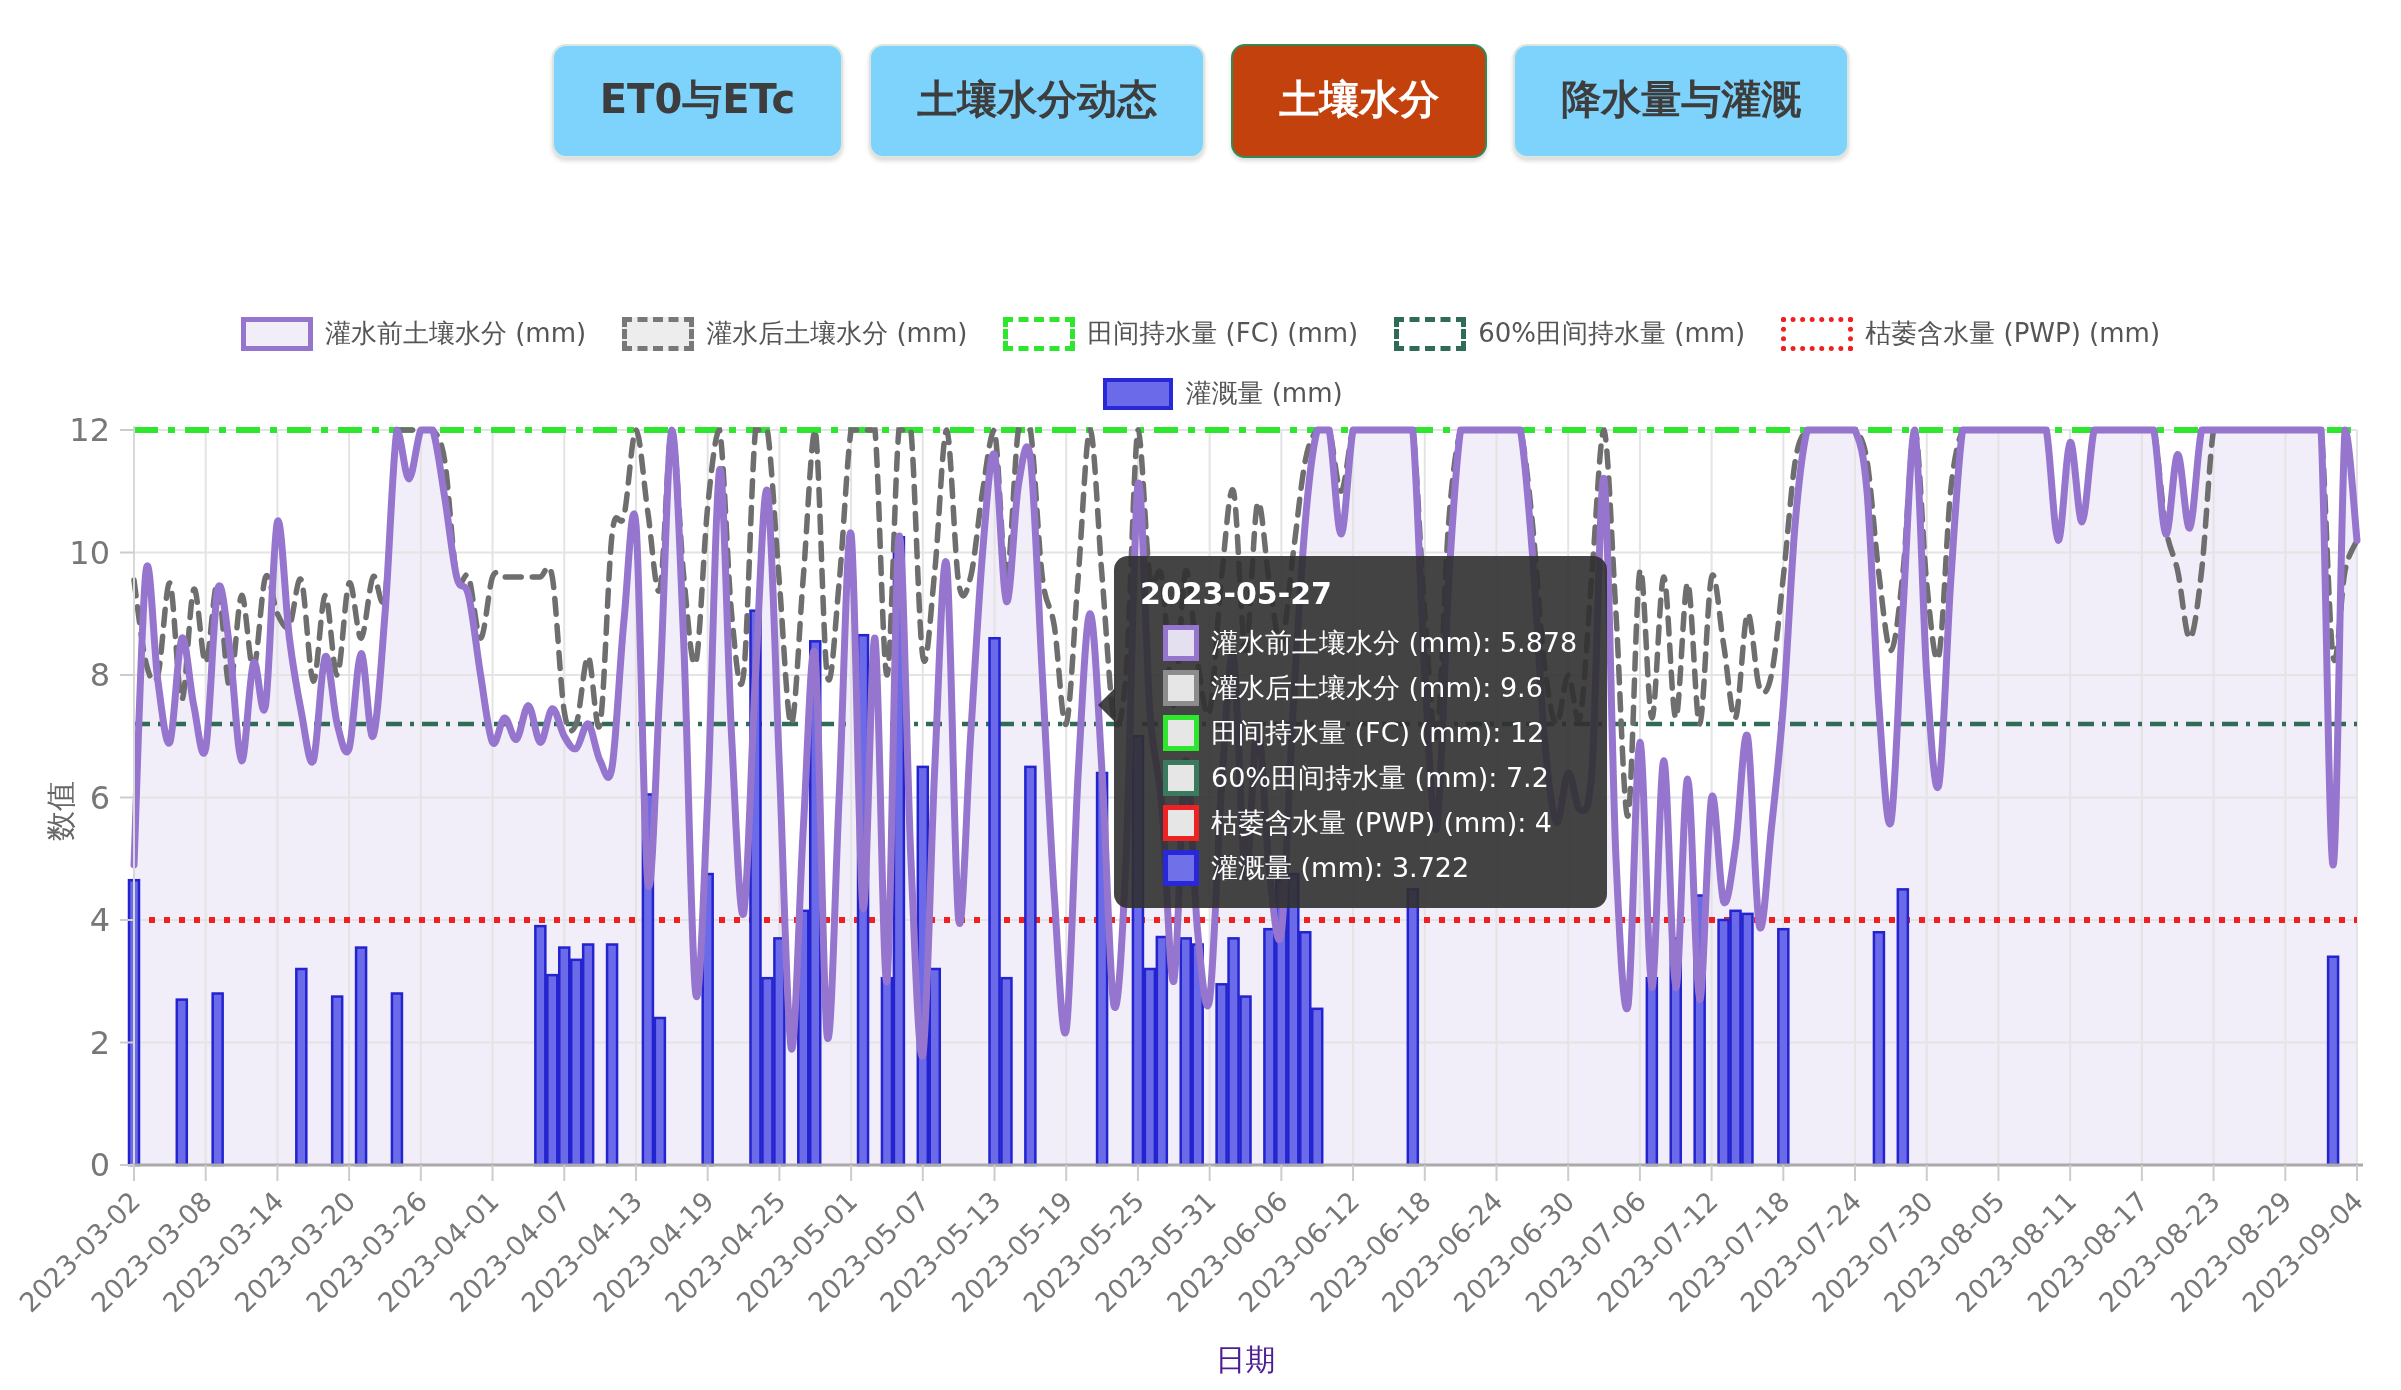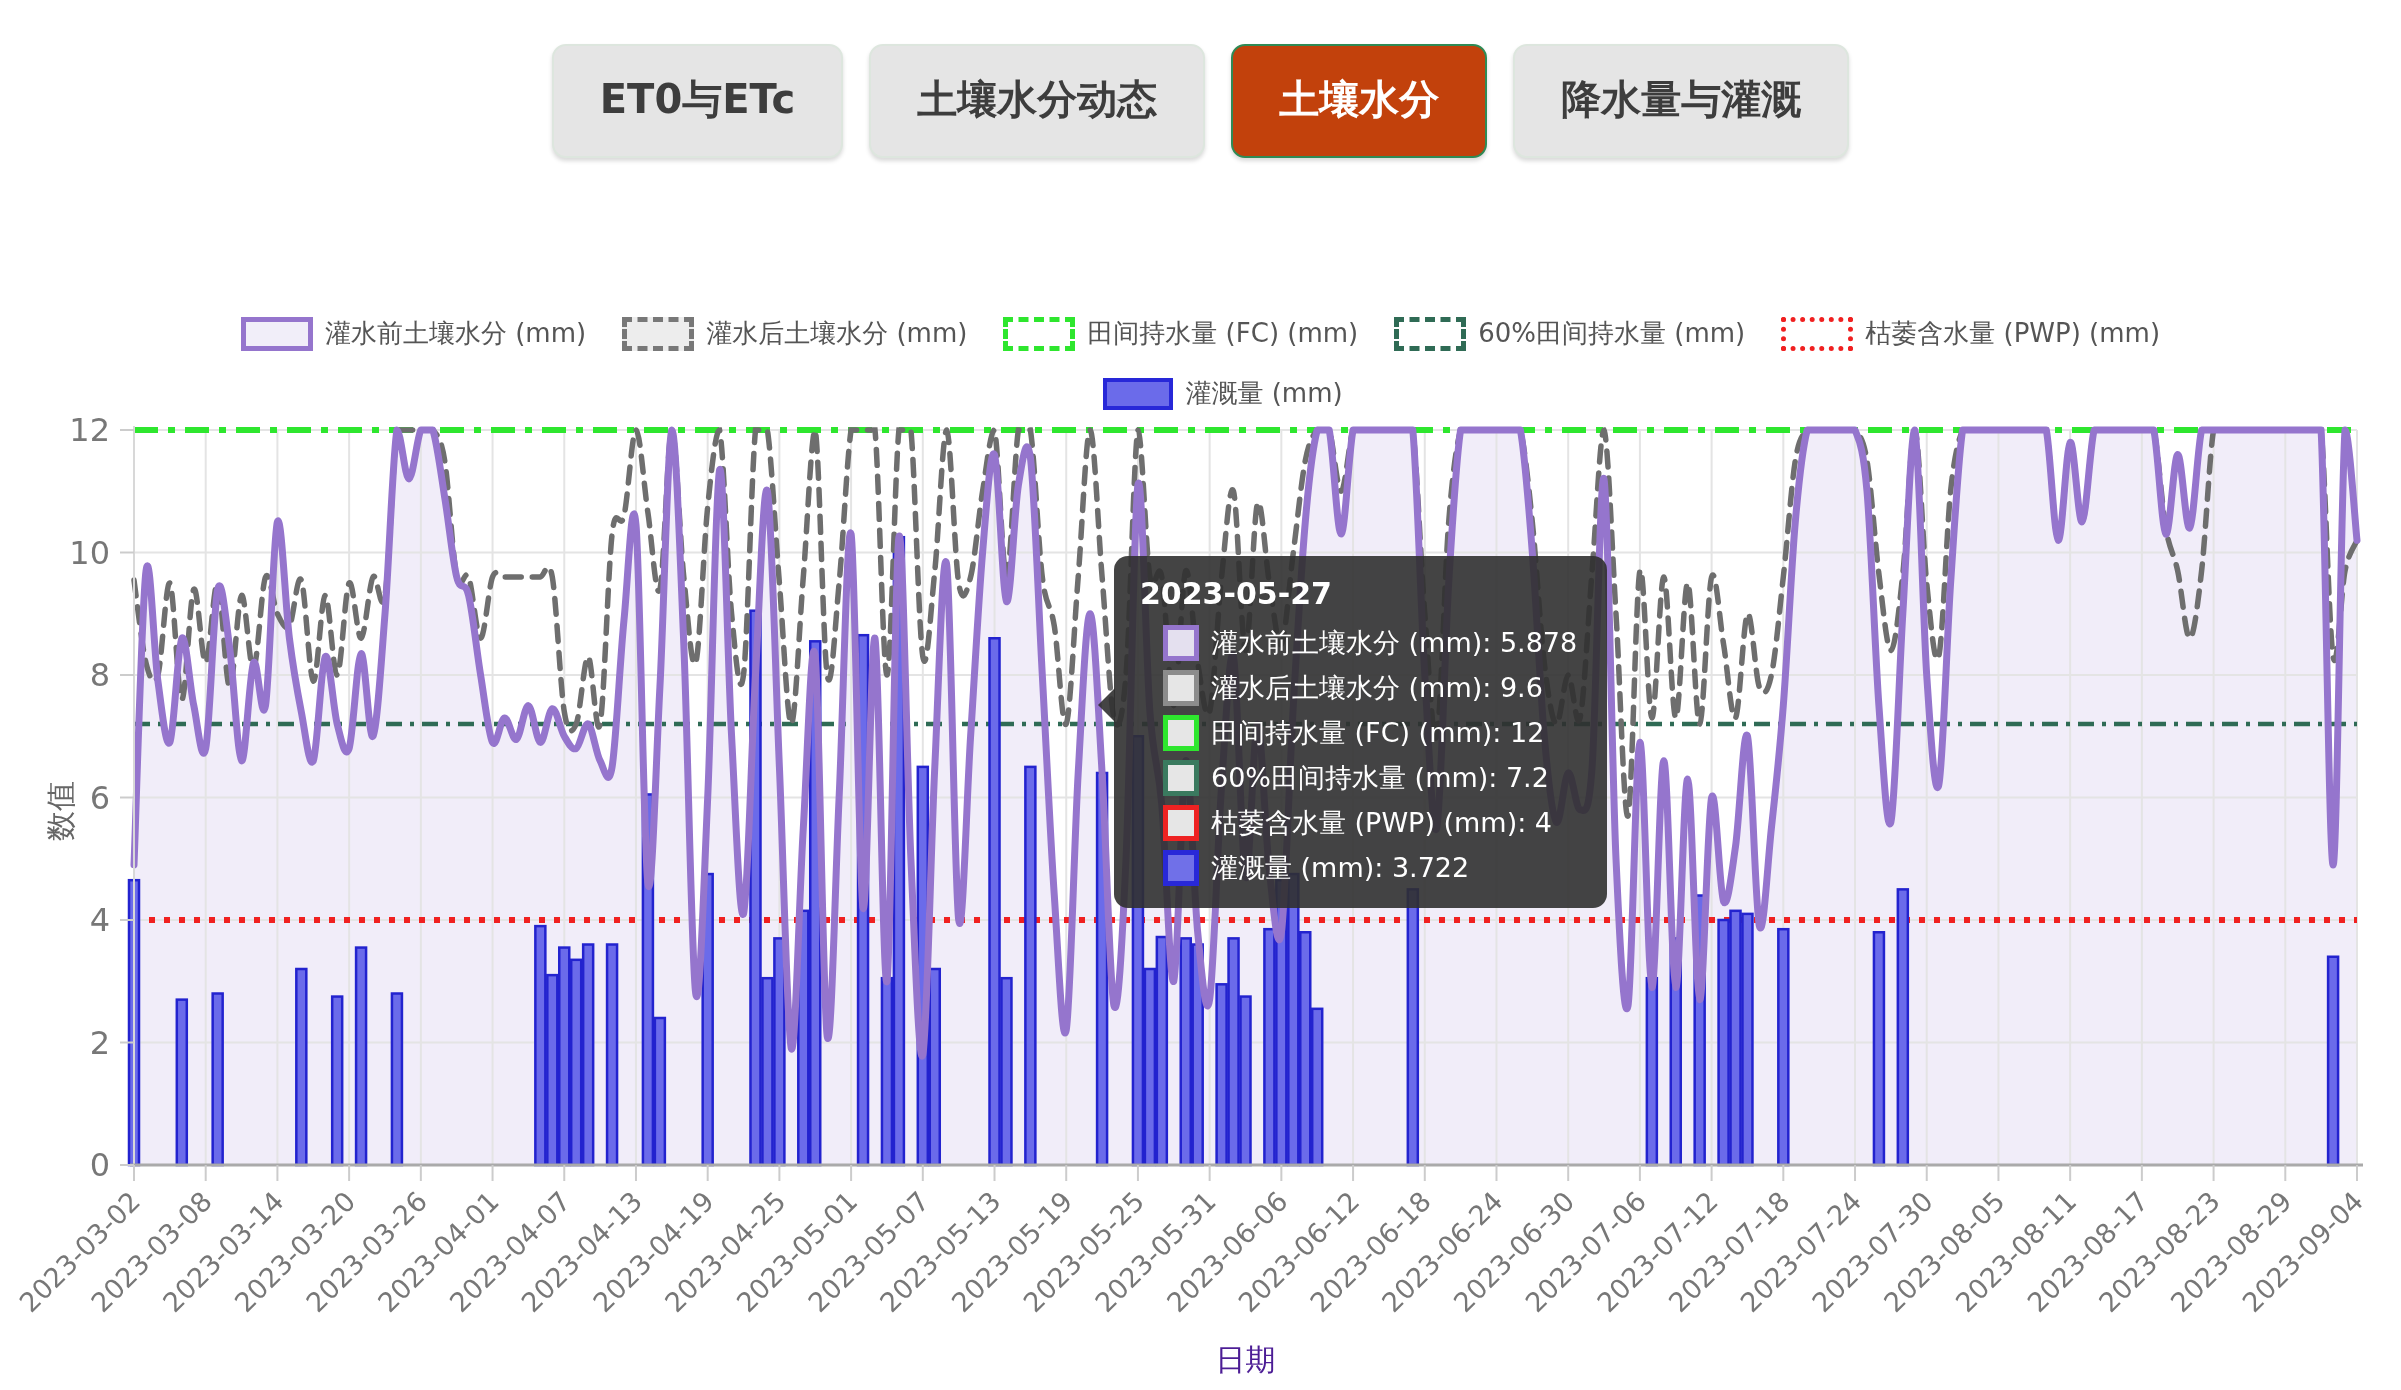--- a/index.html
+++ b/index.html
@@ -2,21 +2,21 @@
 <html><head>
 <meta charset="utf-8">
 <style>
   html,body{margin:0;padding:0;background:#ffffff;}
   body{font-family:"DejaVu Sans","Liberation Sans",sans-serif;}
   #stage{position:relative;width:2401px;height:1390px;background:#fff;overflow:hidden;}
 
   
   .tabs{position:absolute;top:44px;left:0;right:0;display:flex;justify-content:center;gap:26px;}
   .tab{height:110px;line-height:106px;padding:0 46px;font-size:40px;font-weight:bold;
-       color:#3d3d3d;background:#e5e5e5;border:2px solid #dde6de;border-radius:14px;
+       color:#3d3d3d;background:#7dd3fc;border:2px solid #dde6de;border-radius:14px;
        box-shadow:0 3px 4px rgba(0,0,0,0.15);cursor:pointer;white-space:nowrap;}
   .tab.active{background:#c2410c;border-color:#2f8a55;color:#ffffff;}
 
   
   .chart-title{position:absolute;top:240px;left:0;right:0;text-align:center;
        font-size:35px;font-weight:bold;color:#4c4c4c;}
 
   
   .legend-row{position:absolute;left:0;right:0;display:flex;justify-content:center;
        align-items:center;gap:36px;}

